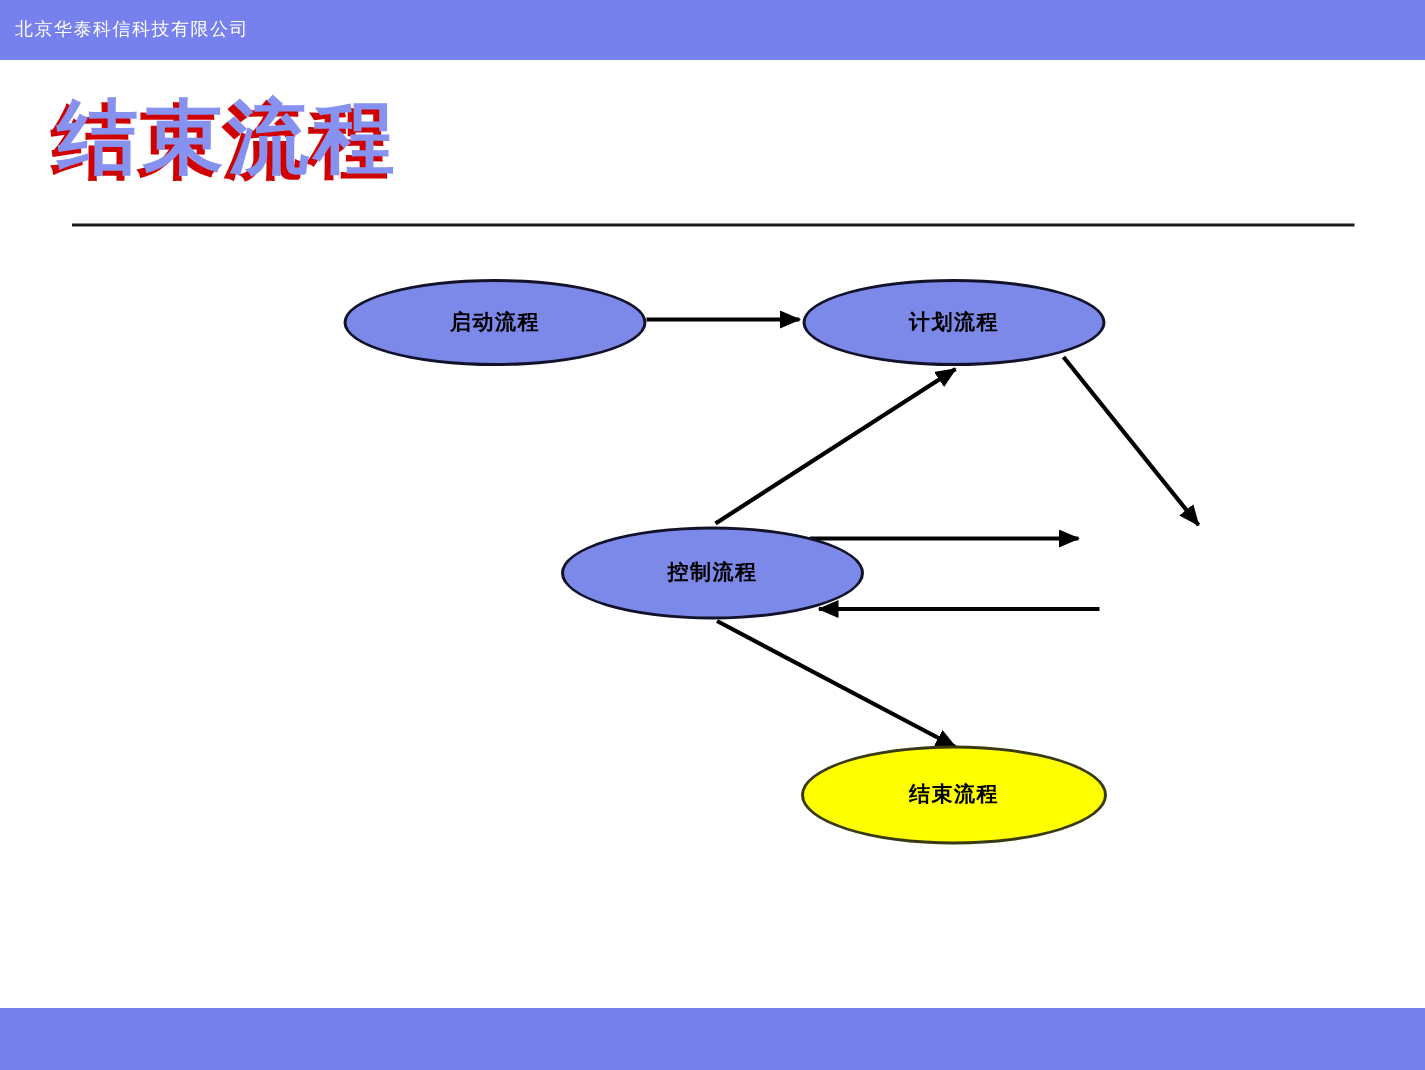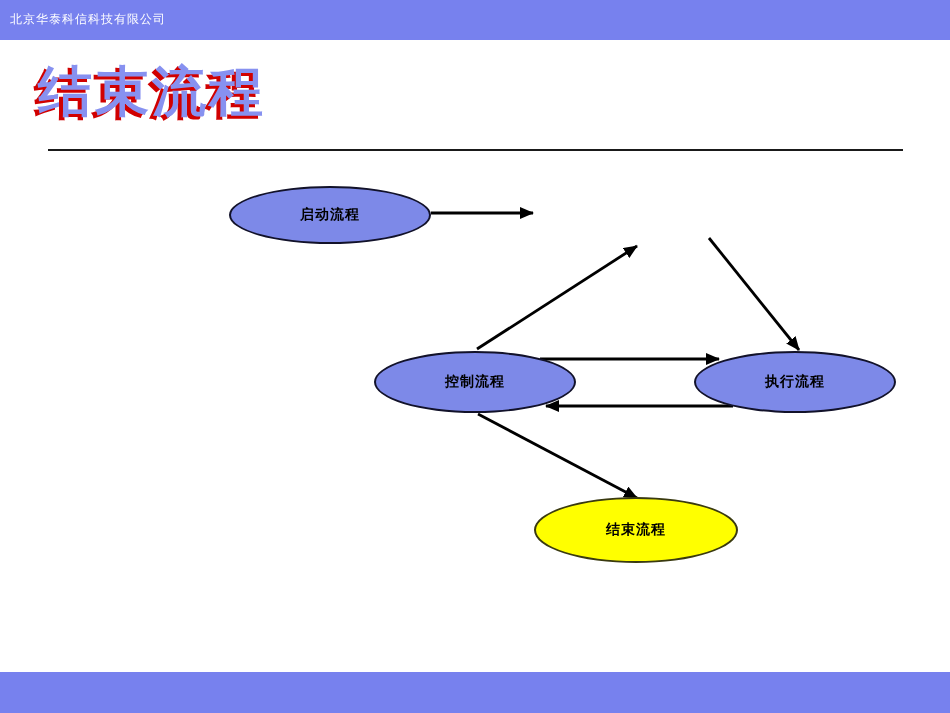--- a/index.html
+++ b/index.html
@@ -125,28 +125,28 @@
 
       <line x1="733" y1="406" x2="546" y2="406" stroke="#000000" stroke-width="2.8" marker-end="url(#arrowhead)"></line>
 
       <line x1="478" y1="414" x2="637" y2="498" stroke="#000000" stroke-width="2.8" marker-end="url(#arrowhead)"></line>
     </svg>
 
     <div id="node-start" class="node node-blue">
       <span>启动流程</span>
     </div>
 
+    <div id="node-plan" class="node node-blue">
+      <span>计划流程</span>
+    </div>
 
     <div id="node-control" class="node node-blue">
       <span>控制流程</span>
     </div>
 
-    <div id="node-execute" class="node node-blue">
-      <span>执行流程</span>
-    </div>
 
     <div id="node-end" class="node node-yellow">
       <span>结束流程</span>
     </div>
 
   </div>
 
   <div class="bottom-band"></div>
 
 </div>

